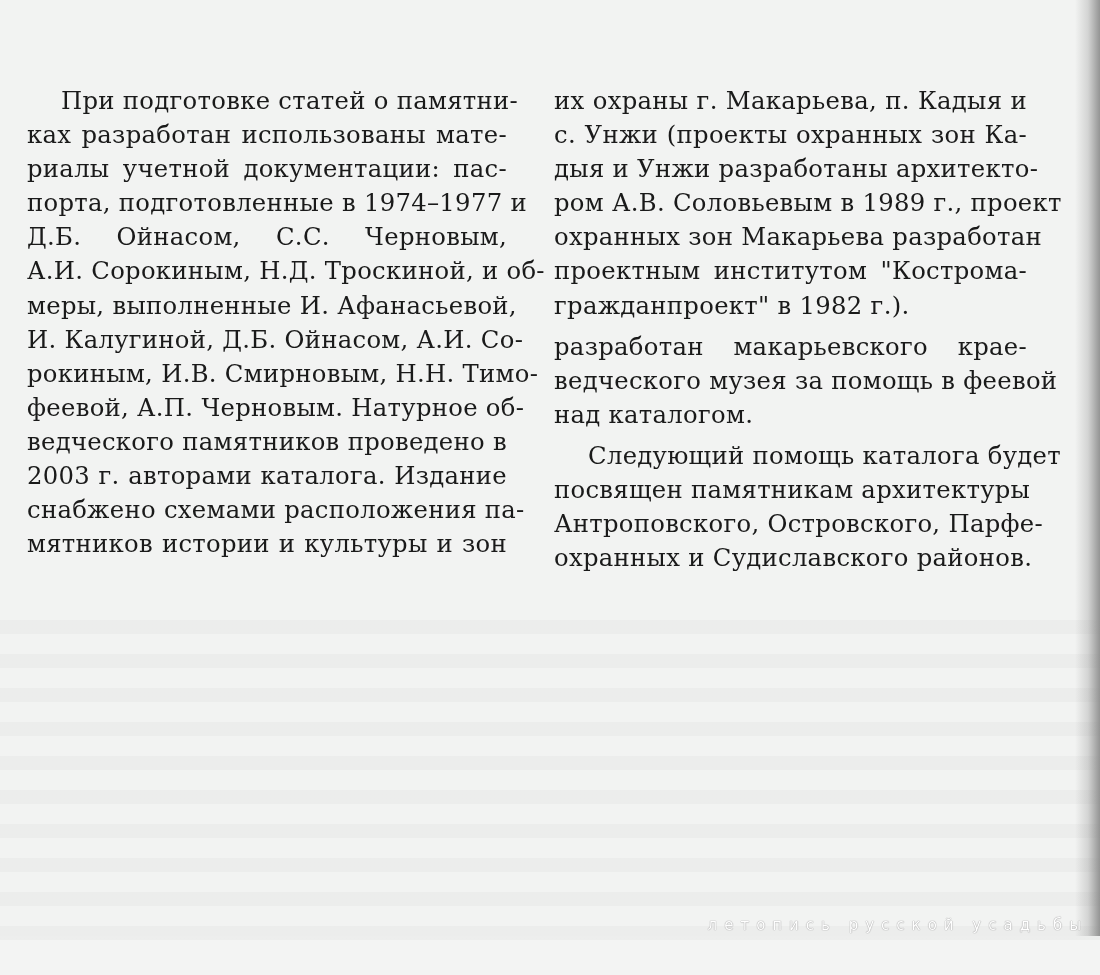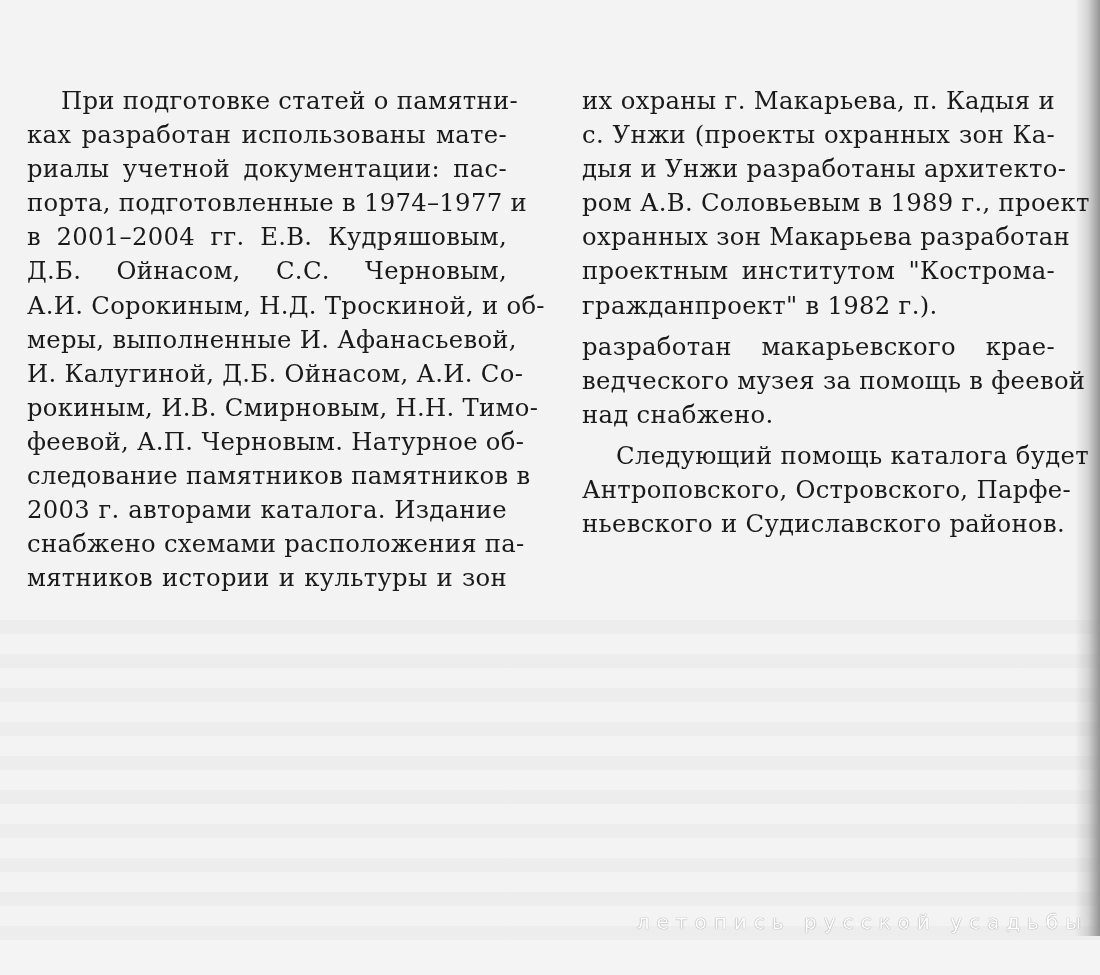--- a/index.html
+++ b/index.html
@@ -34,91 +34,91 @@
     }
     .column {
       position: absolute;
       top: 84px;
       width: 480px;
       font-size: 24.3px;
       line-height: 34.1px;
       letter-spacing: 0.3px;
     }
     .col-left { left: 27px; }
-    .col-right { left: 582px; width: 473px; }
+    .col-right { left: 554px; width: 473px; }
     .line {
       display: block;
       white-space: nowrap;
       text-align: justify;
       text-align-last: justify;
     }
     .line.last {
       text-align-last: left;
     }
     .line.indent {
       padding-left: 34px;
     }
     .para-gap {
       height: 7px;
     }
     .footer {
       position: absolute;
       right: 12px;
       bottom: 2px;
       font-family: "DejaVu Sans", "Liberation Sans", sans-serif;
-      font-size: 20px;
+      font-size: 15px;
       letter-spacing: 7px;
       color: #ffffff;
       text-shadow: 0 0 1px #9a9a9a, 0 0 1px #9a9a9a;
     }
   </style>
 </head>
 <body>
 
 <div class="page">
   <div class="bleed"></div>
 
   <div class="column col-left">
     <div>
       <span class="line indent">При подготовке статей о памятни-</span>
       <span class="line">ках разработан использованы мате-</span>
       <span class="line">риалы учетной документации: пас-</span>
       <span class="line">порта, подготовленные в 1974–1977 и</span>
-      <span class="line">в 2001–2004 гг. Е.В. Кудряшовым,</span>
       <span class="line">Д.Б. Ойнасом, С.С. Черновым,</span>
       <span class="line">А.И. Сорокиным, Н.Д. Троскиной, и об-</span>
       <span class="line">меры, выполненные И. Афанасьевой,</span>
       <span class="line">И. Калугиной, Д.Б. Ойнасом, А.И. Со-</span>
       <span class="line">рокиным, И.В. Смирновым, Н.Н. Тимо-</span>
       <span class="line">феевой, А.П. Черновым. Натурное об-</span>
-      <span class="line">следование памятников памятников в</span>
+      <span class="line">ведческого памятников проведено в</span>
       <span class="line">2003 г. авторами каталога. Издание</span>
       <span class="line">снабжено схемами расположения па-</span>
       <span class="line">мятников истории и культуры и зон</span>
     </div>
   </div>
 
   <div class="column col-right">
     <div>
       <span class="line">их охраны г. Макарьева, п. Кадыя и</span>
       <span class="line">с. Унжи (проекты охранных зон Ка-</span>
       <span class="line">дыя и Унжи разработаны архитекто-</span>
       <span class="line">ром А.В. Соловьевым в 1989 г., проект</span>
       <span class="line">охранных зон Макарьева разработан</span>
       <span class="line">проектным институтом "Кострома-</span>
       <span class="line last">гражданпроект" в 1982 г.).</span>
     </div>
     <div class="para-gap"></div>
     <div>
       <span class="line">разработан макарьевского крае-</span>
       <span class="line">ведческого музея за помощь в феевой</span>
-      <span class="line last">над снабжено.</span>
+      <span class="line last">над каталогом.</span>
     </div>
     <div class="para-gap"></div>
     <div>
       <span class="line indent">Следующий помощь каталога будет</span>
+      <span class="line">посвящен памятникам архитектуры</span>
       <span class="line">Антроповского, Островского, Парфе-</span>
-      <span class="line last">ньевского и Судиславского районов.</span>
+      <span class="line last">охранных и Судиславского районов.</span>
     </div>
   </div>
 
   <div class="footer">летопись русской усадьбы</div>
 </div>
 
 </body></html>

